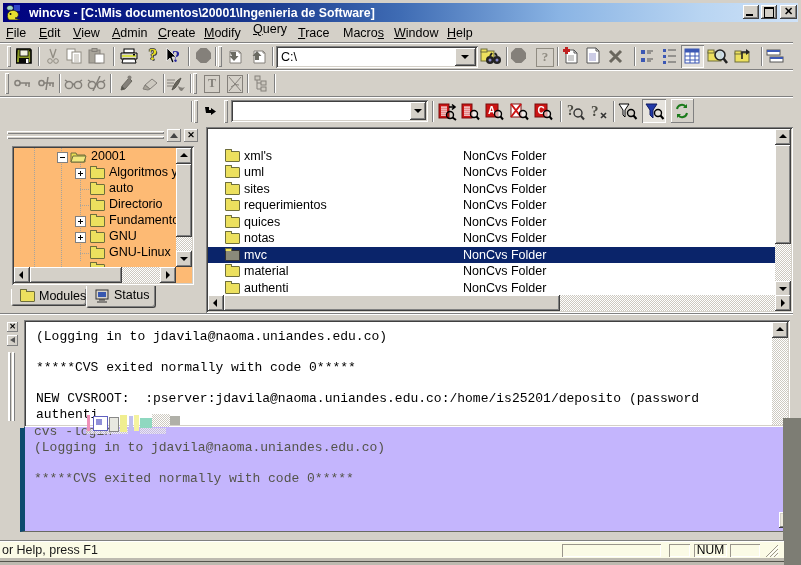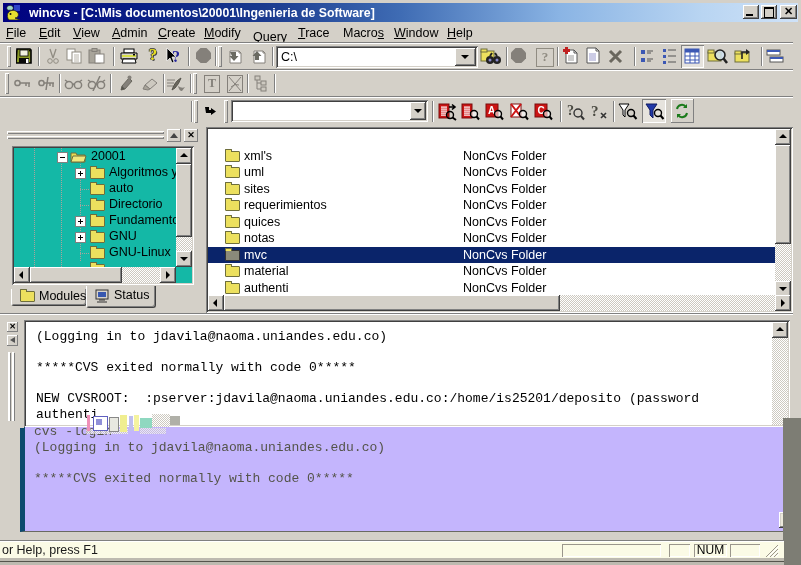--- a/index.html
+++ b/index.html
@@ -48,21 +48,21 @@
   <div class="ab btn3" style="left:777px;top:2px;width:17px;height:14px;font:bold 11px 'Liberation Sans';text-align:center;line-height:13px">✕</div>
 </div>
 
 <div class="ab" style="left:0;top:22px;width:801px;height:20px">
   <span class="ab" style="left:6px;top:4px"><u>F</u>ile</span>
   <span class="ab" style="left:39px;top:4px"><u>E</u>dit</span>
   <span class="ab" style="left:73px;top:4px"><u>V</u>iew</span>
   <span class="ab" style="left:112px;top:4px"><u>A</u>dmin</span>
   <span class="ab" style="left:158px;top:4px"><u>C</u>reate</span>
   <span class="ab" style="left:204px;top:4px"><u>M</u>odify</span>
-  <span class="ab" style="left:253px;top:8px"><u>Q</u>uery</span>
+  <span class="ab" style="left:253px;top:0"><u>Q</u>uery</span>
   <span class="ab" style="left:298px;top:4px"><u>T</u>race</span>
   <span class="ab" style="left:343px;top:4px">Macro<u>s</u></span>
   <span class="ab" style="left:394px;top:4px"><u>W</u>indow</span>
   <span class="ab" style="left:447px;top:4px"><u>H</u>elp</span>
 </div>
 <div class="ab eth" style="left:0;top:42px;width:801px"></div>
 
 <div id="tb1" class="ab" style="left:0;top:44px;width:801px;height:25px">
   <div class="ab" style="left:7px;top:2px;width:4px;height:21px;background:#d4d0c8;box-shadow:inset 1px 1px 0 #fff,inset -1px -1px 0 #808080"></div>
 
@@ -390,21 +390,21 @@
 <div id="dock" class="ab" style="left:0;top:126px;width:206px;height:190px">
 
   <div class="ab" style="left:7px;top:5px;width:157px;height:3px;background:#d4d0c8;box-shadow:inset 1px 1px 0 #fff,inset -1px -1px 0 #808080"></div>
   <div class="ab" style="left:7px;top:10px;width:157px;height:3px;background:#d4d0c8;box-shadow:inset 1px 1px 0 #fff,inset -1px -1px 0 #808080"></div>
   <div class="ab btnflat" style="left:167px;top:3px;width:14px;height:13px">
         <div class="tri tu" style="left:3px;top:4px;border-width:0 4px 5px 4px;border-bottom-color:#444"></div>
       </div>
   <div class="ab btnflat" style="left:184px;top:3px;width:14px;height:13px;font:bold 9px 'Liberation Sans';text-align:center;line-height:12px">✕</div>
 
   <div class="ab sunkp" style="left:12px;top:20px;width:182px;height:139px">
-    <div class="ab" style="left:2px;top:2px;width:178px;height:135px;background:#14b8a6;overflow:hidden">
+    <div class="ab" style="left:2px;top:2px;width:178px;height:135px;background:#fdba74;overflow:hidden">
 
       <div class="dotv" style="left:20px;top:0;height:121px"></div>
       <div class="dotv" style="left:47px;top:0;height:121px"></div>
       <div class="dotv" style="left:66px;top:14px;height:100px"></div>
 
       <div class="trow" style="top:1px">
         <div class="pm" style="left:43px;top:3px">
               <i></i>
             </div>
         <svg class="ab" style="left:56px;top:1px" width="17" height="13" viewBox="0 0 17 13">

